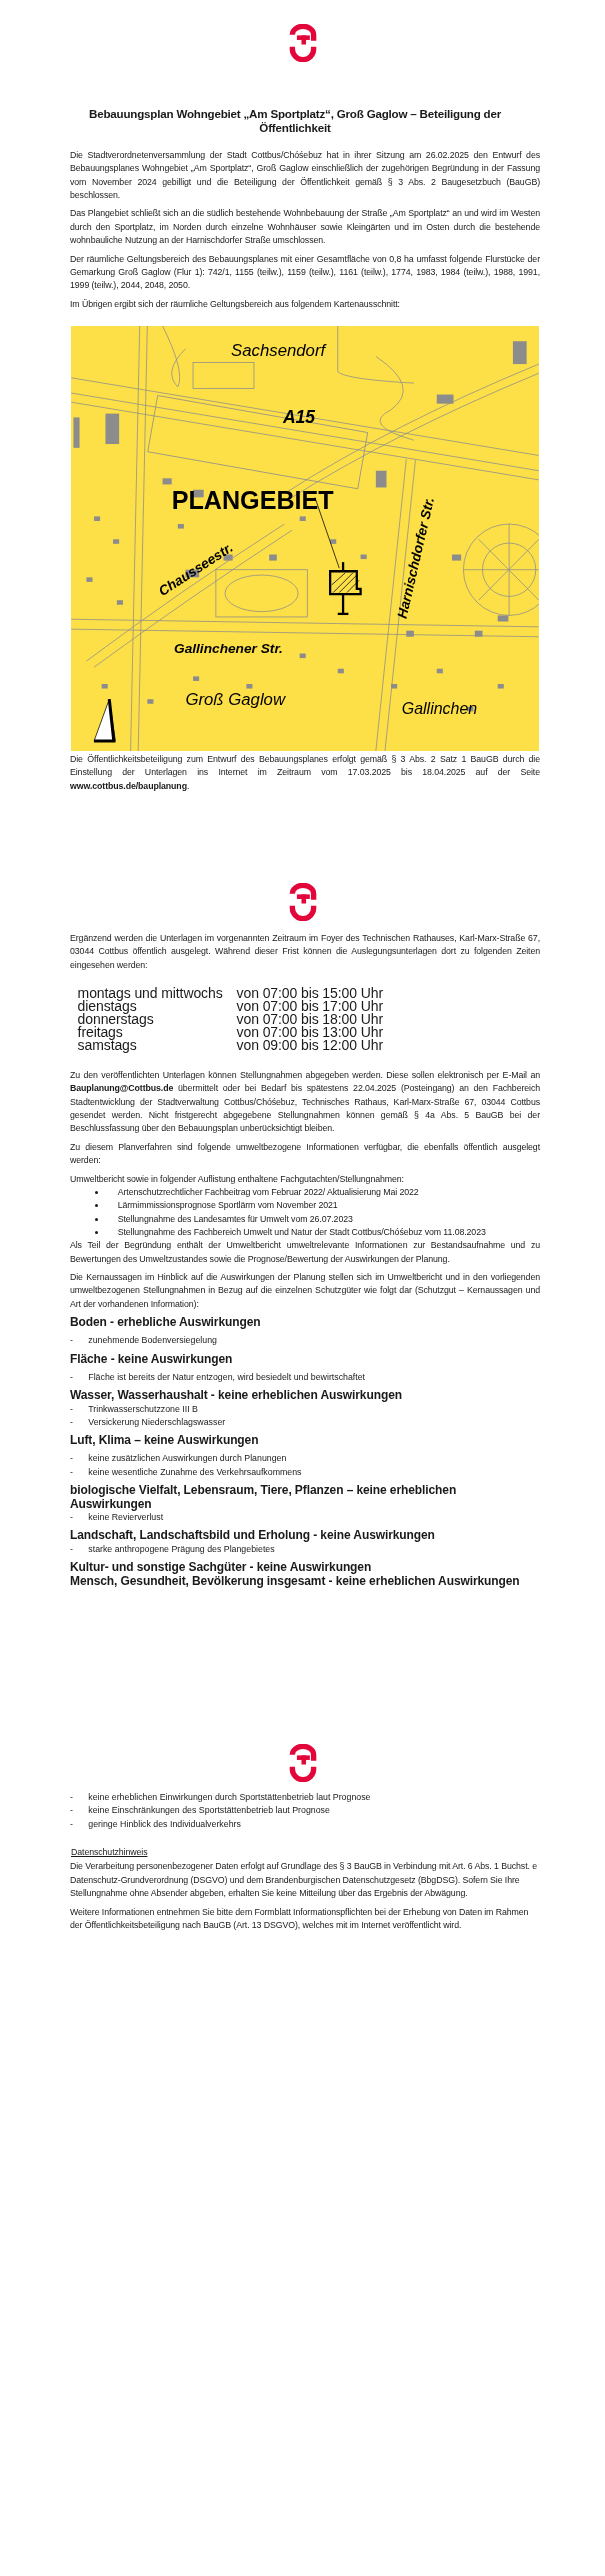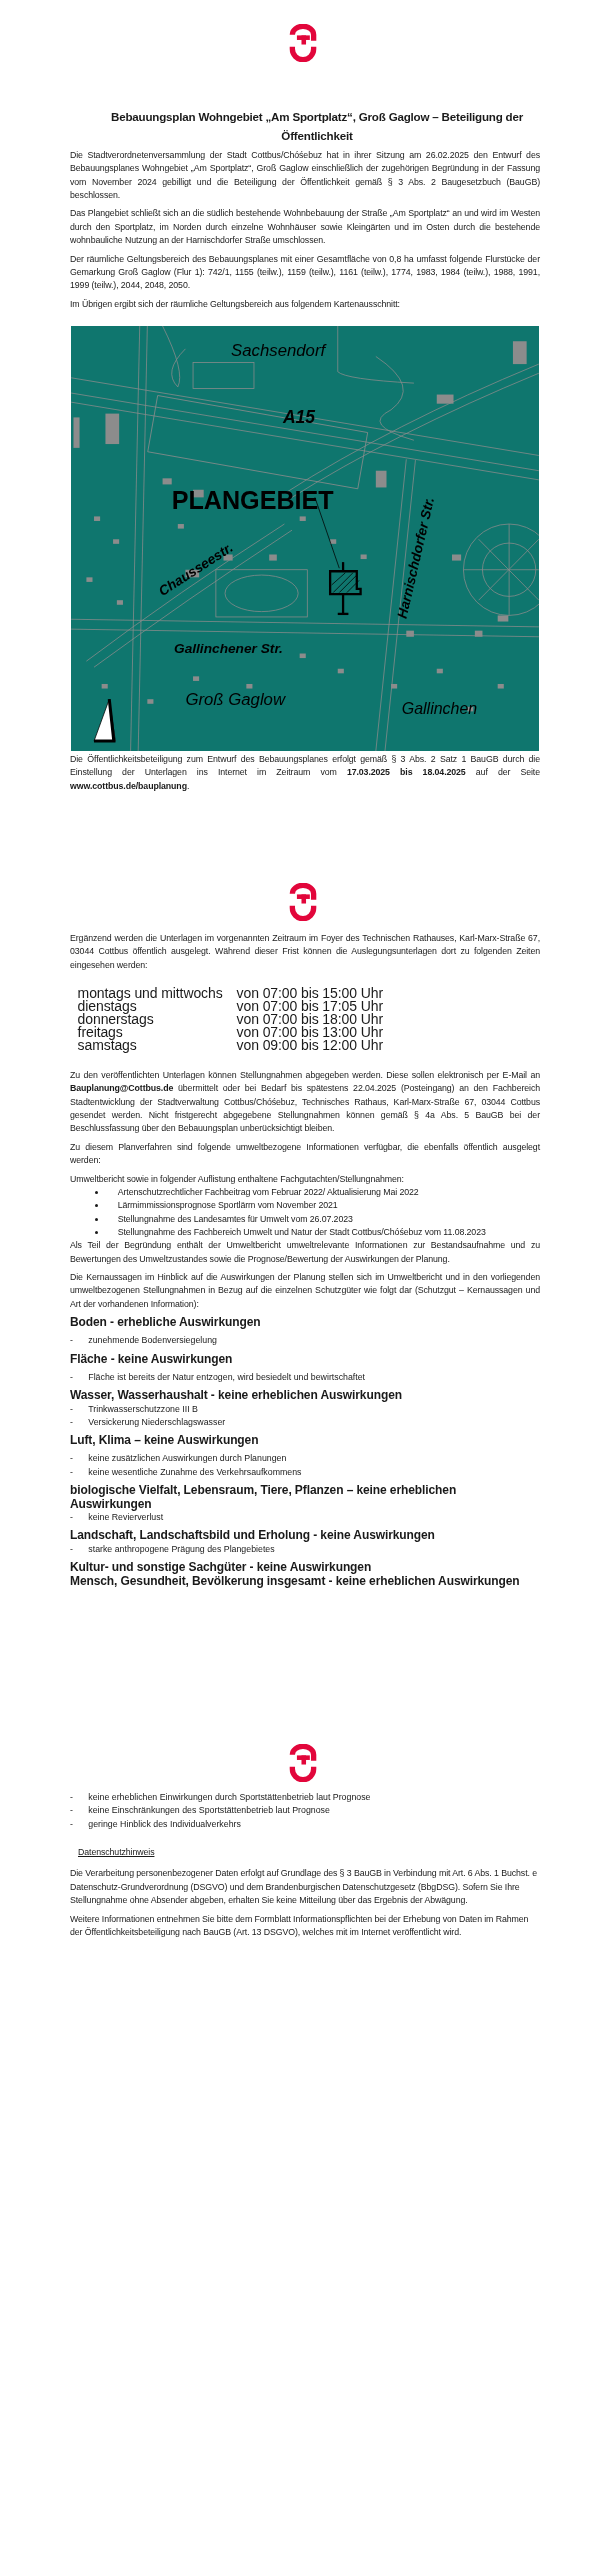--- a/index.html
+++ b/index.html
@@ -1,26 +1,26 @@
 <!DOCTYPE html>
 <html style="font-size:12.2px"><head>
 <meta charset="utf-8">
 <style>
   html, body { margin: 0; padding: 0; background: #ffffff; }
   body { width: 605px; height: 2576px; position: relative; overflow: hidden;
          font-family: "Liberation Sans", sans-serif; color: #1a1a1a; }
   .page-sec { position: absolute; left: 70px; width: 470px; }
   .logo { position: absolute; left: 287px; width: 32px; height: 38px; }
   .logo svg { display: block; width: 32px; height: 38px; }
-  .title { position: absolute; left: 82px; width: 470px; top: 107px; text-align: center;
-           font-weight: bold; font-size: 11.6px; line-height: 19px; letter-spacing: -0.2px; }
+  .title { position: absolute; left: 60px; width: 470px; top: 107px; text-align: center;
+           font-weight: bold; font-size: 11.6px; line-height: 14px; letter-spacing: -0.2px; }
   p { margin: 0 0 5.3px 0; font-size: 8.8px; line-height: 13.3px; text-align: justify; letter-spacing: -0.1px; }
   p.left { text-align: left; }
-  b { font-weight: bold; }
-  .map { position: absolute; left: 71px; top: 326px; width: 468px; height: 425px; background: #0f766e; overflow: hidden; }
+  b { font-weight: normal; }
+  .map { position: absolute; left: 71px; top: 326px; width: 468px; height: 425px; background: #fde047; overflow: hidden; }
   .map svg { display: block; }
   .schedule { margin: 15.2px 0 17px 7.6px; font-size: 14px; line-height: 13px; letter-spacing: -0.1px; }
   .schedule .row { display: flex; }
   .schedule .day { width: 159px; }
   ul.bullets { margin: 0 0 0 0; padding: 0 0 0 37px; font-size: 8.8px; line-height: 13.3px; }
   ul.bullets li { padding-left: 10.7px; text-align: justify; letter-spacing: -0.1px; }
   .dash-list { margin: 0 0 5.3px 0; padding: 0; list-style: none; font-size: 8.8px; line-height: 13.3px; }
   .dash-list li { position: relative; padding-left: 18.3px; }
   .dash-list li::before { content: "-"; position: absolute; left: 0; }
   .h-bold { font-weight: bold; font-size: 12px; line-height: 13.3px; margin: 0 0 4.6px 0; letter-spacing: -0.1px; }
@@ -175,21 +175,21 @@
 <div class="page-sec" style="top:932px;">
   <p>Ergänzend werden die Unterlagen im vorgenannten Zeitraum im Foyer des Technischen Rathauses, Karl-Marx-Straße 67, 03044 Cottbus öffentlich ausgelegt. Während dieser Frist können die Auslegungsunterlagen dort zu folgenden Zeiten eingesehen werden:</p>
 
   <div class="schedule">
     <div class="row">
         <span class="day">montags und mittwochs</span>
         <span>von 07:00 bis 15:00 Uhr</span>
       </div>
     <div class="row">
         <span class="day">dienstags</span>
-        <span>von 07:00 bis 17:05 Uhr</span>
+        <span>von 07:00 bis 17:00 Uhr</span>
       </div>
     <div class="row">
         <span class="day">donnerstags</span>
         <span>von 07:00 bis 18:00 Uhr</span>
       </div>
     <div class="row">
         <span class="day">freitags</span>
         <span>von 07:00 bis 13:00 Uhr</span>
       </div>
     <div class="row">
@@ -251,17 +251,17 @@
       <rect x="19" y="15" width="6" height="12" fill="#e2063b"></rect>
     </svg>
 </div>
 
 <div class="page-sec" style="top:1791px;">
   <ul class="dash-list" style="margin-bottom:15.2px">
     <li>keine erheblichen Einwirkungen durch Sportstättenbetrieb laut Prognose</li>
     <li>keine Einschränkungen des Sportstättenbetrieb laut Prognose</li>
     <li>geringe Hinblick des Individualverkehrs</li>
   </ul>
-  <p class="left" style="margin:8px"><span class="u">Datenschutzhinweis</span></p>
+  <p class="left" style="margin:1px"><span class="u">Datenschutzhinweis</span></p>
   <p class="left">Die Verarbeitung personenbezogener Daten erfolgt auf Grundlage des § 3 BauGB in Verbindung mit Art. 6 Abs. 1 Buchst. e Datenschutz-Grundverordnung (DSGVO) und dem Brandenburgischen Datenschutzgesetz (BbgDSG). Sofern Sie Ihre Stellungnahme ohne Absender abgeben, erhalten Sie keine Mitteilung über das Ergebnis der Abwägung.</p>
   <p class="left">Weitere Informationen entnehmen Sie bitte dem Formblatt Informationspflichten bei der Erhebung von Daten im Rahmen der Öffentlichkeitsbeteiligung nach BauGB (Art. 13 DSGVO), welches mit im Internet veröffentlicht wird.</p>
 </div>
 
 
 </body></html>

